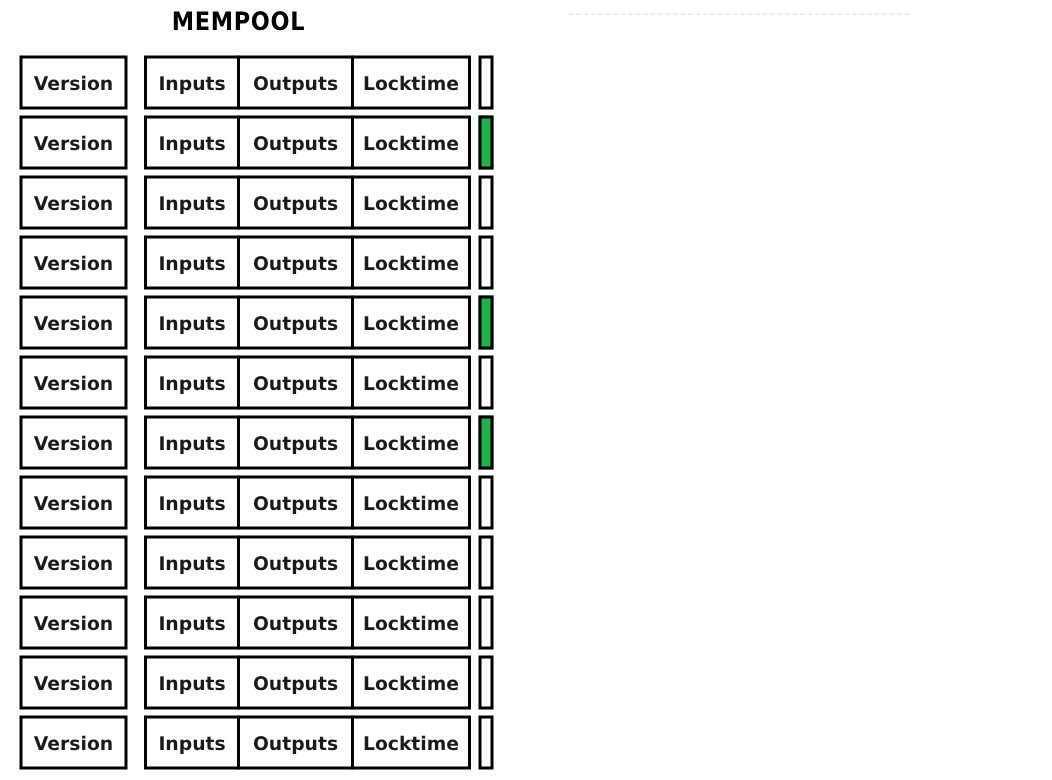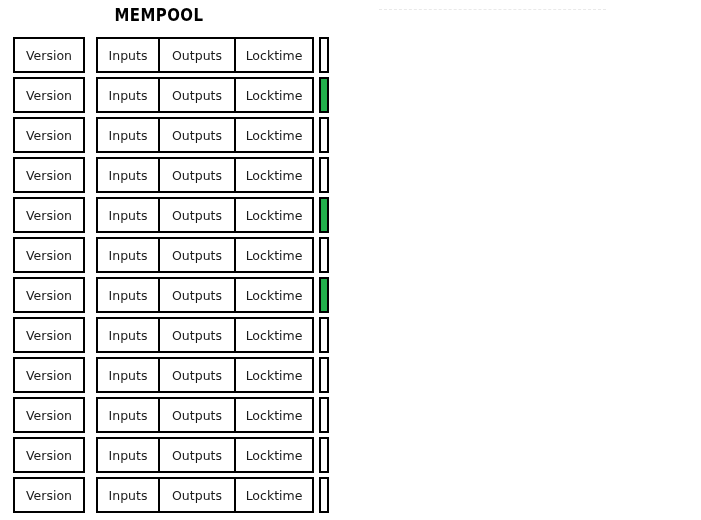--- a/index.html
+++ b/index.html
@@ -39,20 +39,21 @@
     transform: scaleX(0.88);
     transform-origin: center top;
     white-space: nowrap;
   }
 
   #tx-list {
     position: absolute;
     left: 13px;
     top: 37px;
     width: 316px;
+    font-weight: bold;
   }
 
   .tx-row {
     position: relative;
     height: 40px;
     display: flex;
     align-items: flex-start;
   }
 
   .tx-fields {

